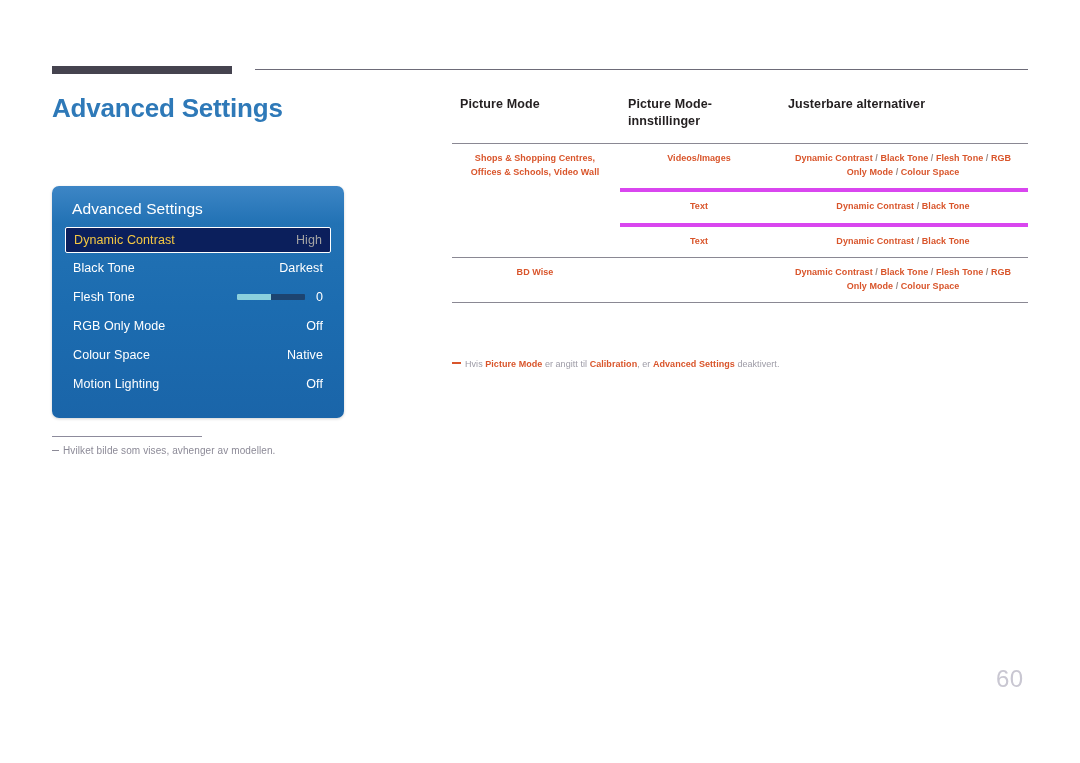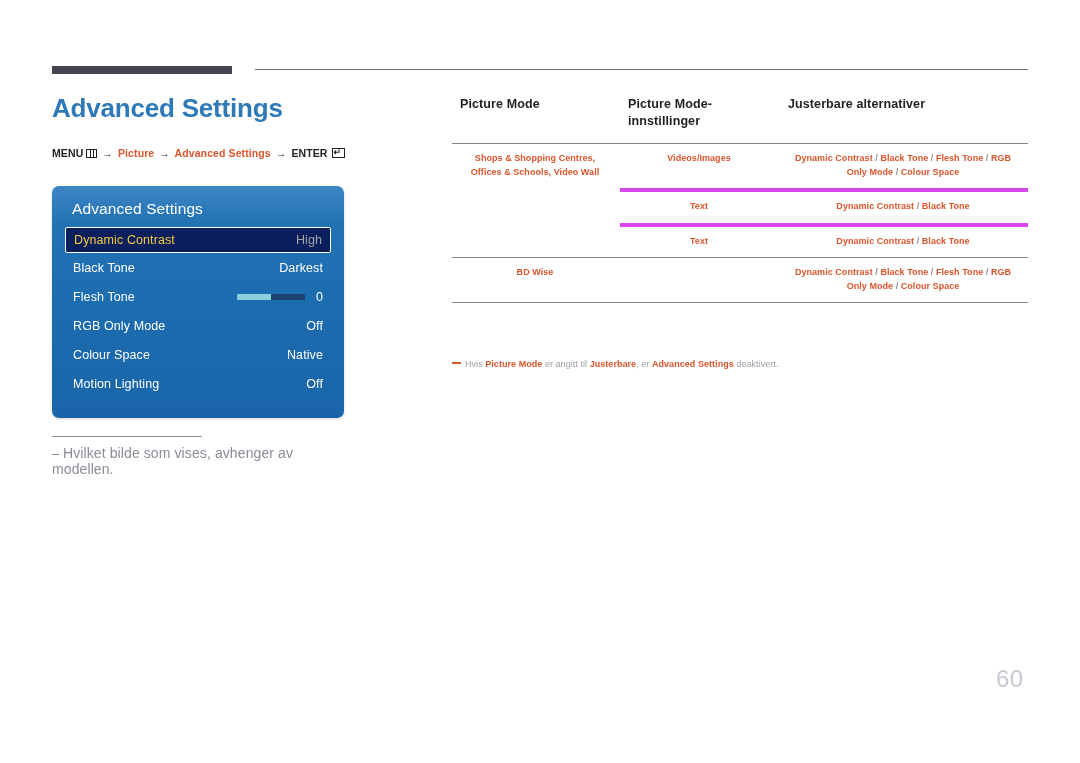--- a/index.html
+++ b/index.html
@@ -177,21 +177,21 @@
     top: 436px;
     width: 300px;
   }
   .left-note .note-rule {
     width: 150px;
     height: 1px;
     background: #8d8b9c;
     margin-bottom: 8px;
   }
   .left-note .note-text {
-    font-size: 14px;
+    font-size: 10px;
     color: #8c8a97;
     letter-spacing: 0.1px;
   }
   .left-note .note-dash {
     display: inline-block;
     width: 7px;
     height: 1px;
     background: #8c8a97;
     vertical-align: 3px;
     margin-right: 4px;
@@ -279,23 +279,20 @@
 </style>
 </head>
 <body>
 
 <div class="rule-thick"></div>
 <div class="rule-thin"></div>
 
 <div class="left-col">
   <h1 class="page-title">Advanced Settings</h1>
 
-  <div class="breadcrumb">
-    <span>MENU</span><span class="menu-glyph"></span><span class="bc-arrow">→</span> <span class="bc-orange">Picture</span> <span class="bc-arrow">→</span> <span class="bc-orange">Advanced Settings</span> <span class="bc-arrow">→</span> <span>ENTER</span><span class="enter-glyph"><span>↵</span></span>
-  </div>
 </div>
 
 <div class="osd">
   <div class="osd-title">Advanced Settings</div>
   <div class="osd-list">
 
     <div class="osd-row selected">
       <span class="osd-label">Dynamic Contrast</span>
       <span class="osd-value">High</span>
     </div>
@@ -370,15 +367,15 @@
       </tr>
       <tr class="major-sep last-row">
         <td>BD Wise</td>
         <td class="sep-cell"></td>
         <td class="sep-cell">Dynamic Contrast <span class="sep-light">/</span> Black Tone <span class="sep-light">/</span> Flesh Tone <span class="sep-light">/</span> RGB Only Mode <span class="sep-light">/</span> Colour Space</td>
       </tr>
     </tbody>
   </table>
 </div>
 
-<div class="table-note"><span class="note-dash2"></span><span>Hvis </span><b>Picture Mode</b><span> er angitt til </span><b>Justerbare</b><span>, er </span><b>Advanced Settings</b><span> deaktivert.</span></div>
+<div class="table-note"><span class="note-dash2"></span><span>Hvis </span><b>Picture Mode</b><span> er angitt til </span><b>Calibration</b><span>, er </span><b>Advanced Settings</b><span> deaktivert.</span></div>
 
 <div class="page-num">60</div>
 
 </body></html>

